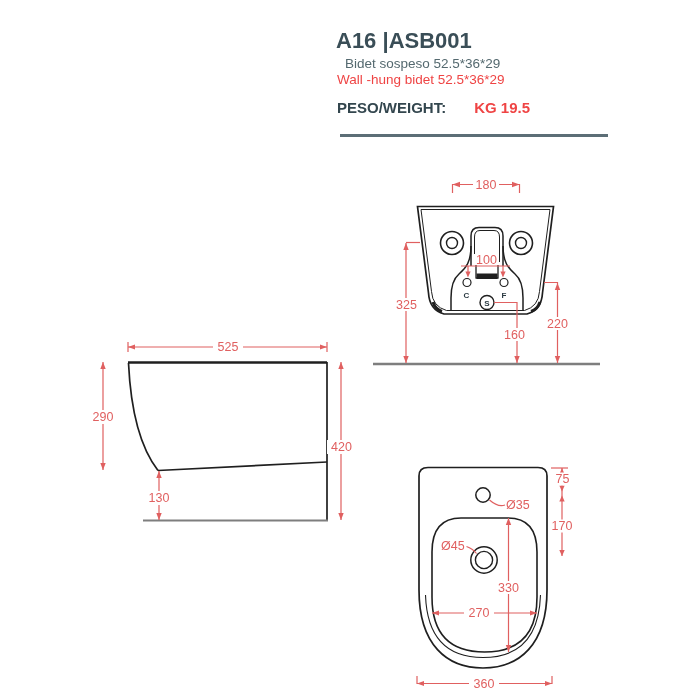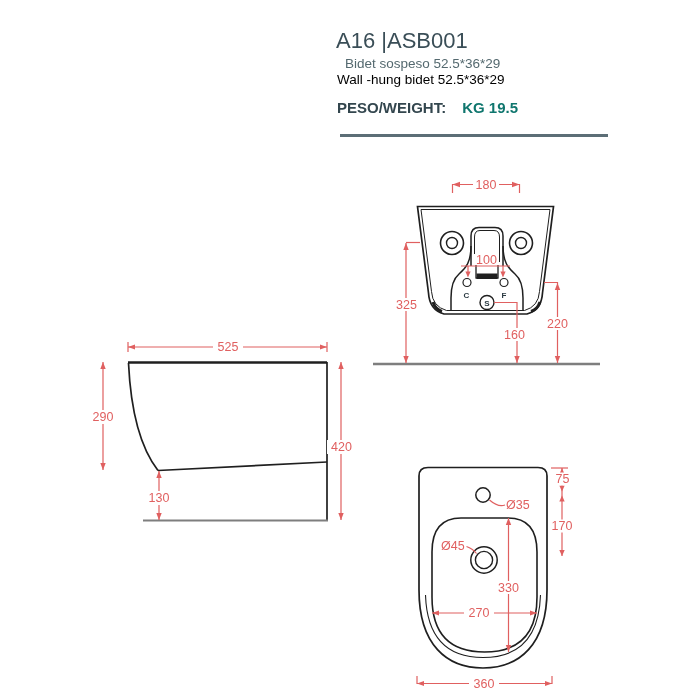--- a/index.html
+++ b/index.html
@@ -2,26 +2,26 @@
 <html><head>
 <meta charset="utf-8">
 <style>
   html,body{margin:0;padding:0;}
   body{
     width:700px;height:700px;position:relative;background:#ffffff;
     font-family:"Liberation Sans", sans-serif;overflow:hidden;
   }
   .abs{position:absolute;}
   .title{
-    left:336px;top:28px;font-size:22px;font-weight:normal;color:#3a4e57;letter-spacing:0px;
+    left:336px;top:28px;font-size:22px;font-weight:bold;color:#3a4e57;letter-spacing:0px;
   }
   .sub-it{left:345px;top:56px;font-size:13.5px;color:#54696f;}
-  .sub-en{left:337px;top:72px;font-size:13.5px;color:#000000;}
+  .sub-en{left:337px;top:72px;font-size:13.5px;color:#ef4444;}
   .weight-row{left:337px;top:99px;font-size:15px;font-weight:bold;color:#33464e;}
-  .weight-value{color:#0f766e;margin-left:16px;}
+  .weight-value{color:#ef4444;margin-left:28px;}
   .separator{left:340px;top:134px;width:268px;height:2.5px;background:#5c6e76;}
   svg{position:absolute;left:0;top:0;}
   svg text{font-family:"Liberation Sans", sans-serif;}
   .dim-text{font-size:12.5px;fill:#e06060;}
   .tiny-label{font-size:8px;font-weight:bold;fill:#2b3a42;}
   .outline{stroke:#1f1f1f;fill:none;}
   .redline{stroke:#e06060;fill:none;stroke-width:1.2;}
   .redfill{fill:#e06060;stroke:none;}
   .whitebg{fill:#ffffff;stroke:none;}
   .grayline{stroke:#7e7e7e;fill:none;}

